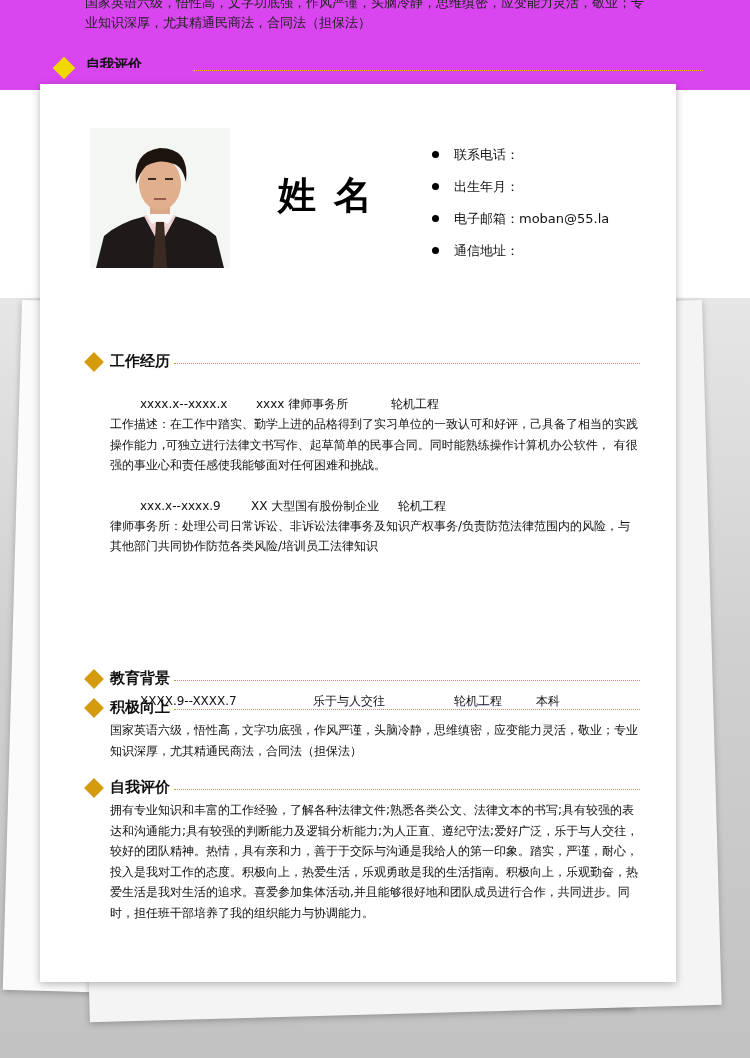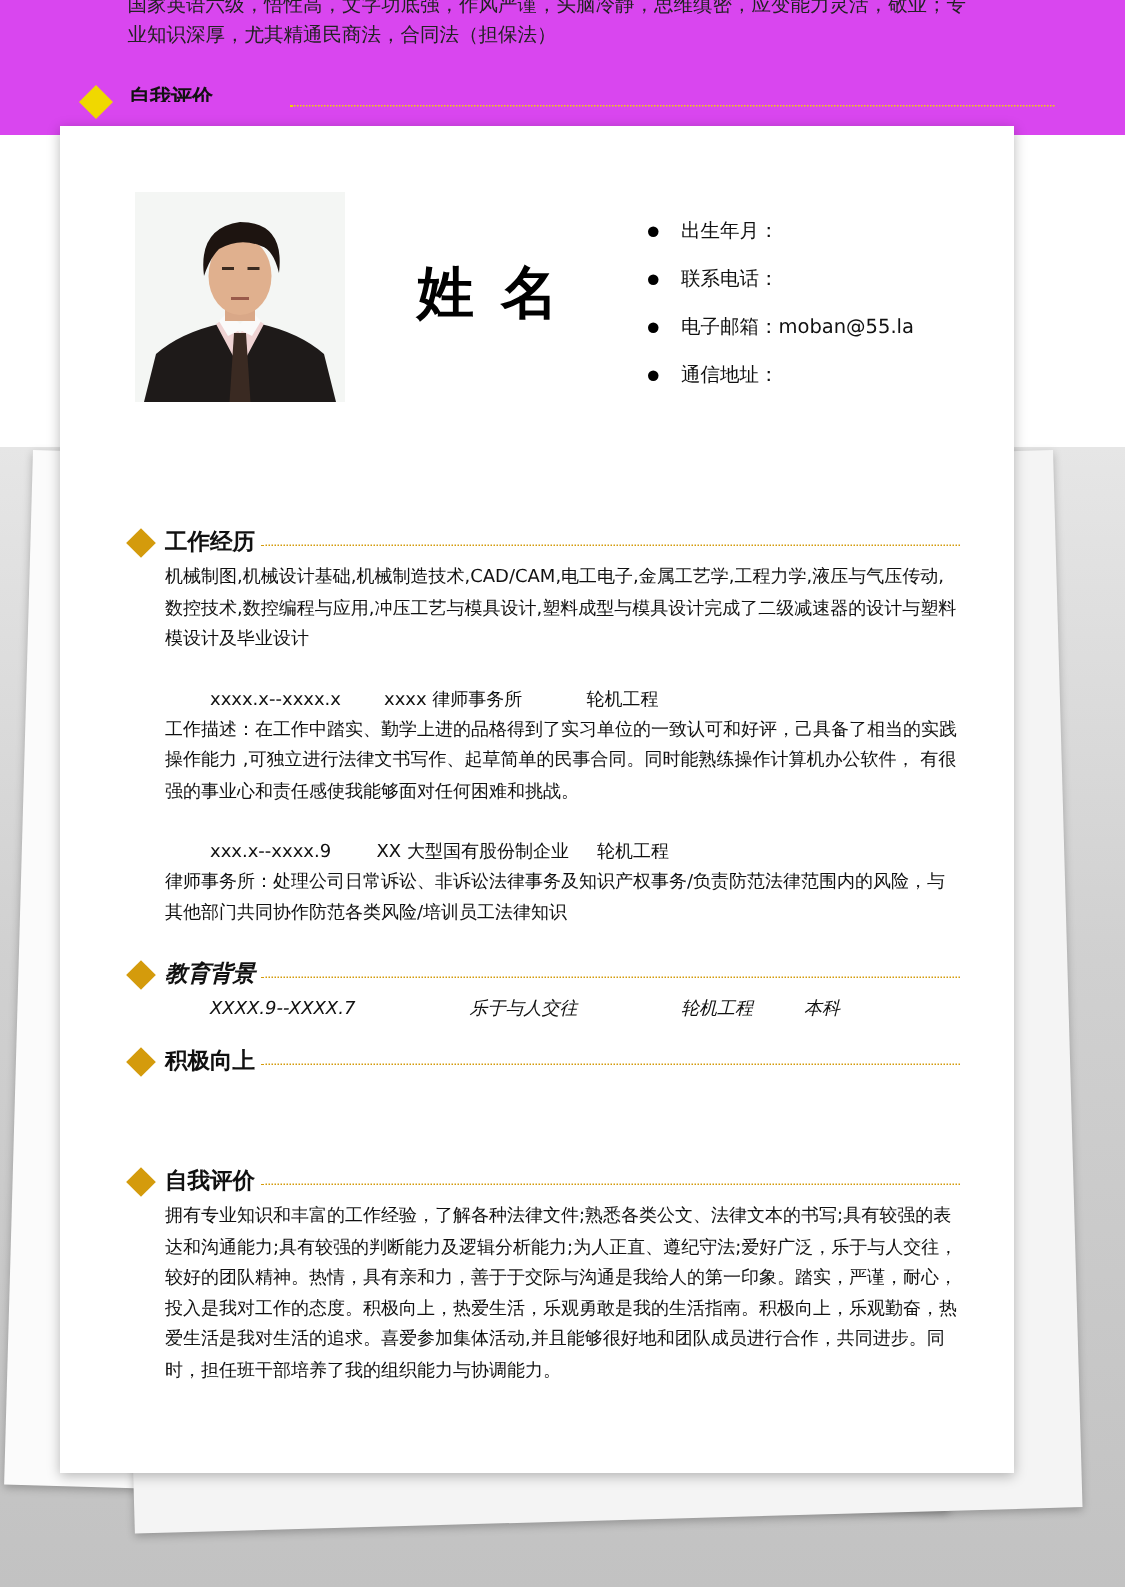--- a/index.html
+++ b/index.html
@@ -127,64 +127,63 @@
       <rect x="75" y="50" width="8" height="2" fill="#3a2a20"></rect>
       <rect x="64" y="70" width="12" height="2" fill="#9a5a4a"></rect>
     </svg>
   </div>
 
   <div class="title">姓名</div>
 
   <ul class="contact">
     <li>
       <span class="dot"></span>
+      <span>联系电话：</span><span></span>
+    </li>
+    <li>
+      <span class="dot"></span>
       <span>出生年月：</span><span></span>
     </li>
     <li>
       <span class="dot"></span>
-      <span>联系电话：</span><span></span>
-    </li>
-    <li>
-      <span class="dot"></span>
       <span>电子邮箱：</span><span>moban@55.la</span>
     </li>
     <li>
       <span class="dot"></span>
       <span>通信地址：</span><span></span>
     </li>
   </ul>
 
   <div class="section" style="top:268px;">
     <div class="sec-head">
       <div class="sec-diamond"></div>
       <div class="sec-title">工作经历</div>
       <div class="sec-dots"></div>
     </div>
-    <div class="body-text">机械制图,机械设计基础,机械制造技术,CAD/CAM,电工电子,金属工艺学,工程力学,液压与气压传动,数控技术,数控编程与应用,冲压工艺与模具设计,塑料成型与模具设计完成了二级减速器的设计与塑料模设计及毕业设计</div>
     <div class="gap"></div>
     <div class="body-text">
       <div class="row">
         <span style="left:0">xxxx.x--xxxx.x</span>
         <span style="left:116px">xxxx 律师事务所</span>
         <span style="left:251px">轮机工程</span>
       </div>
       <div>工作描述：在工作中踏实、勤学上进的品格得到了实习单位的一致认可和好评，己具备了相当的实践操作能力 ,可独立进行法律文书写作、起草简单的民事合同。同时能熟练操作计算机办公软件， 有很强的事业心和责任感使我能够面对任何困难和挑战。</div>
     </div>
     <div class="gap"></div>
     <div class="body-text">
       <div class="row">
         <span style="left:0">xxx.x--xxxx.9</span>
         <span style="left:111px">XX 大型国有股份制企业</span>
         <span style="left:258px">轮机工程</span>
       </div>
       <div>律师事务所：处理公司日常诉讼、非诉讼法律事务及知识产权事务/负责防范法律范围内的风险，与其他部门共同协作防范各类风险/培训员工法律知识</div>
     </div>
   </div>
 
-  <div class="section" style="top:556px;font-style:italic;">
+  <div class="section" style="top:585px;">
     <div class="sec-head">
       <div class="sec-diamond"></div>
       <div class="sec-title">教育背景</div>
       <div class="sec-dots"></div>
     </div>
     <div class="body-text">
       <div class="row">
         <span style="left:0">XXXX.9--XXXX.7</span>
         <span style="left:173px">乐于与人交往</span>
         <span style="left:314px">轮机工程</span>
@@ -192,20 +191,21 @@
       </div>
     </div>
   </div>
 
   <div class="section" style="top:614px;">
     <div class="sec-head">
       <div class="sec-diamond"></div>
       <div class="sec-title">积极向上</div>
       <div class="sec-dots"></div>
     </div>
+    <div class="body-text">国家英语六级，悟性高，文字功底强，作风严谨，头脑冷静，思维缜密，应变能力灵活，敬业；专业知识深厚，尤其精通民商法，合同法（担保法）</div>
   </div>
 
   <div class="section" style="top:694px;">
     <div class="sec-head">
       <div class="sec-diamond"></div>
       <div class="sec-title">自我评价</div>
       <div class="sec-dots"></div>
     </div>
     <div class="body-text">拥有专业知识和丰富的工作经验，了解各种法律文件;熟悉各类公文、法律文本的书写;具有较强的表达和沟通能力;具有较强的判断能力及逻辑分析能力;为人正直、遵纪守法;爱好广泛，乐于与人交往，较好的团队精神。热情，具有亲和力，善于于交际与沟通是我给人的第一印象。踏实，严谨，耐心，投入是我对工作的态度。积极向上，热爱生活，乐观勇敢是我的生活指南。积极向上，乐观勤奋，热爱生活是我对生活的追求。喜爱参加集体活动,并且能够很好地和团队成员进行合作，共同进步。同时，担任班干部培养了我的组织能力与协调能力。</div>
   </div>

